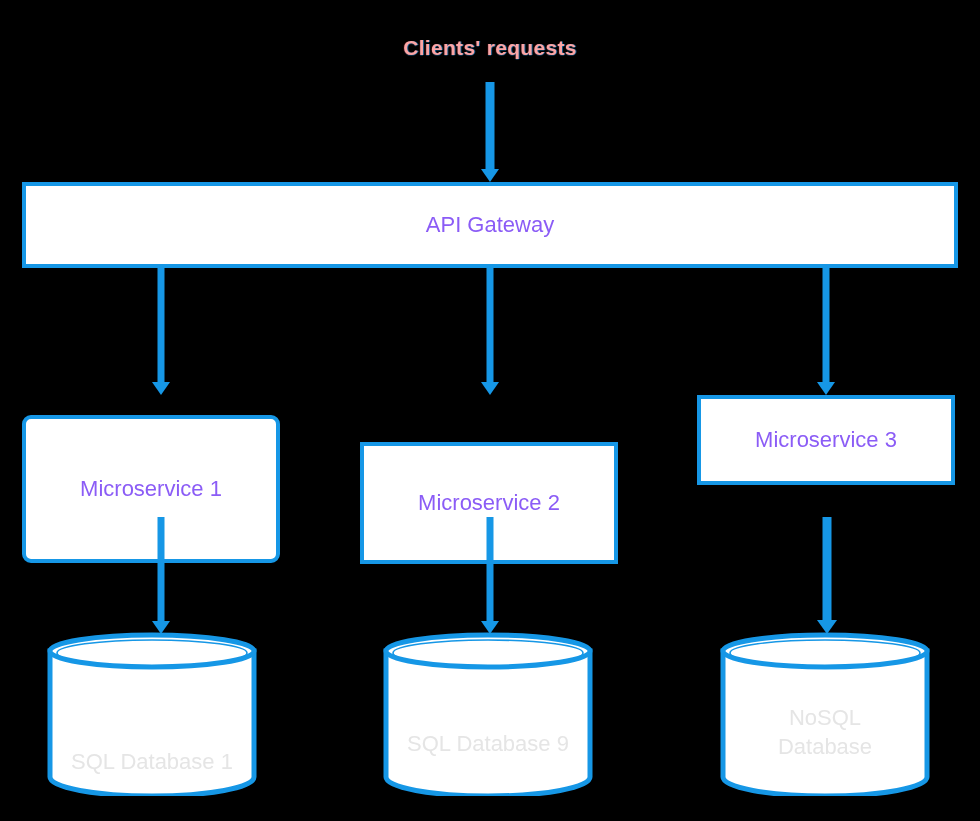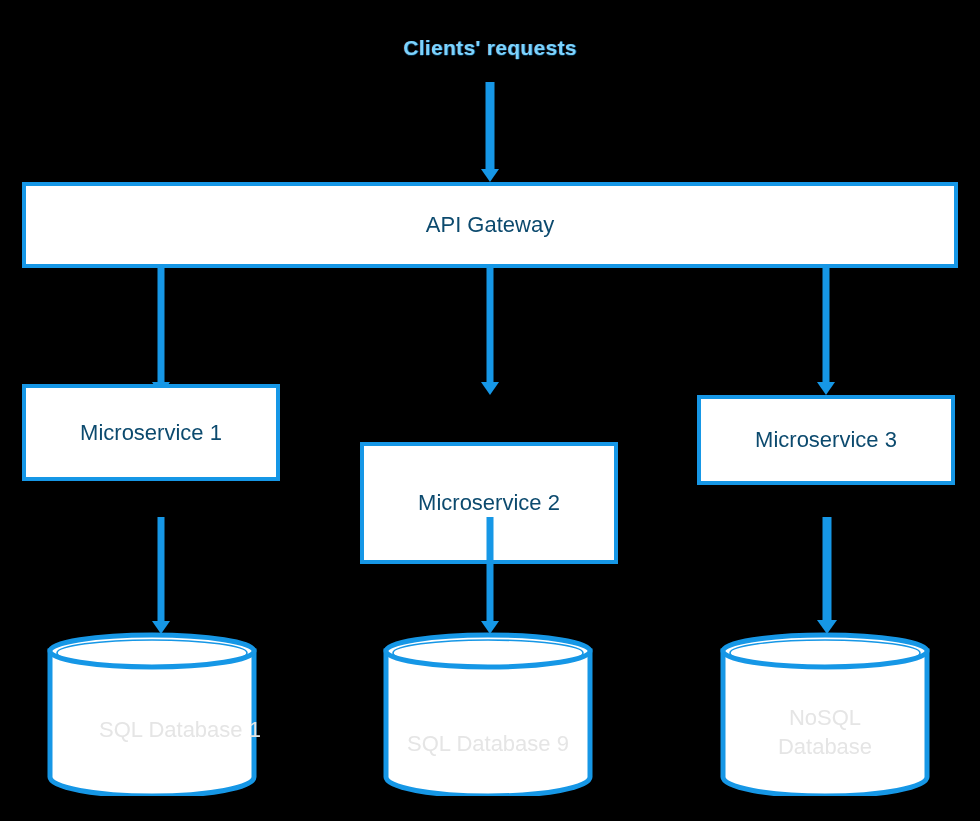--- a/index.html
+++ b/index.html
@@ -18,48 +18,48 @@
 
   
   .title {
     position: absolute;
     left: 0;
     top: 36px;
     width: 980px;
     text-align: center;
     font-size: 21px;
     font-weight: bold;
-    color: #7dd3fc;
+    color: #fca5a5;
     letter-spacing: 0.3px;
     text-shadow:
        1px 0 0 rgba(20,150,230,0.55),
       -1px 0 0 rgba(120,20,20,0.35),
        0 1px 0 rgba(20,150,230,0.30);
   }
 
   
   .node {
     position: absolute;
     box-sizing: border-box;
     background: #ffffff;
     border: 4px solid #1697e6;
     display: flex;
     align-items: center;
     justify-content: center;
   }
   .node-label {
     font-size: 22px;
-    color: #0c4a6e;
+    color: #8b5cf6;
     line-height: 1.25;
     text-align: center;
     white-space: pre-line;
   }
 
   #gateway { left: 22px;  top: 182px; width: 936px; height: 86px; }
-  #ms1     { left: 22px;  top: 384px; width: 258px; height: 97px; }
+  #ms1     { left: 22px;  top: 415px; width: 258px; height: 148px; border-radius: 9px; }
   #ms2     { left: 360px; top: 395px; width: 258px; height: 122px; margin-top: 47px; }
   #ms3     { left: 697px; top: 395px; width: 258px; height: 90px; }
 
   
   .cyl {
     position: absolute;
     width: 210px;
     height: 164px;
   }
   .cyl svg { position: absolute; left: 0; top: 0; }
@@ -69,21 +69,21 @@
     width: 210px;
     text-align: center;
     font-size: 22px;
     color: #e5e5e5;
     line-height: 1.3;
     white-space: pre-line;
   }
   #db1 { left: 47px;  top: 632px; }
   #db2 { left: 383px; top: 632px; }
   #db3 { left: 720px; top: 632px; }
-  #db1 .cyl-label { top: 84px; margin-left: 28px; }
+  #db1 .cyl-label { top: 116px; }
   #db2 .cyl-label { top: 98px; }
   #db3 .cyl-label { top: 72px; }
 
   
   .arrow { position: absolute; }
   .arrow-stem {
     position: absolute;
     background: #1697e6;
     left: 50%;
     top: 0;

